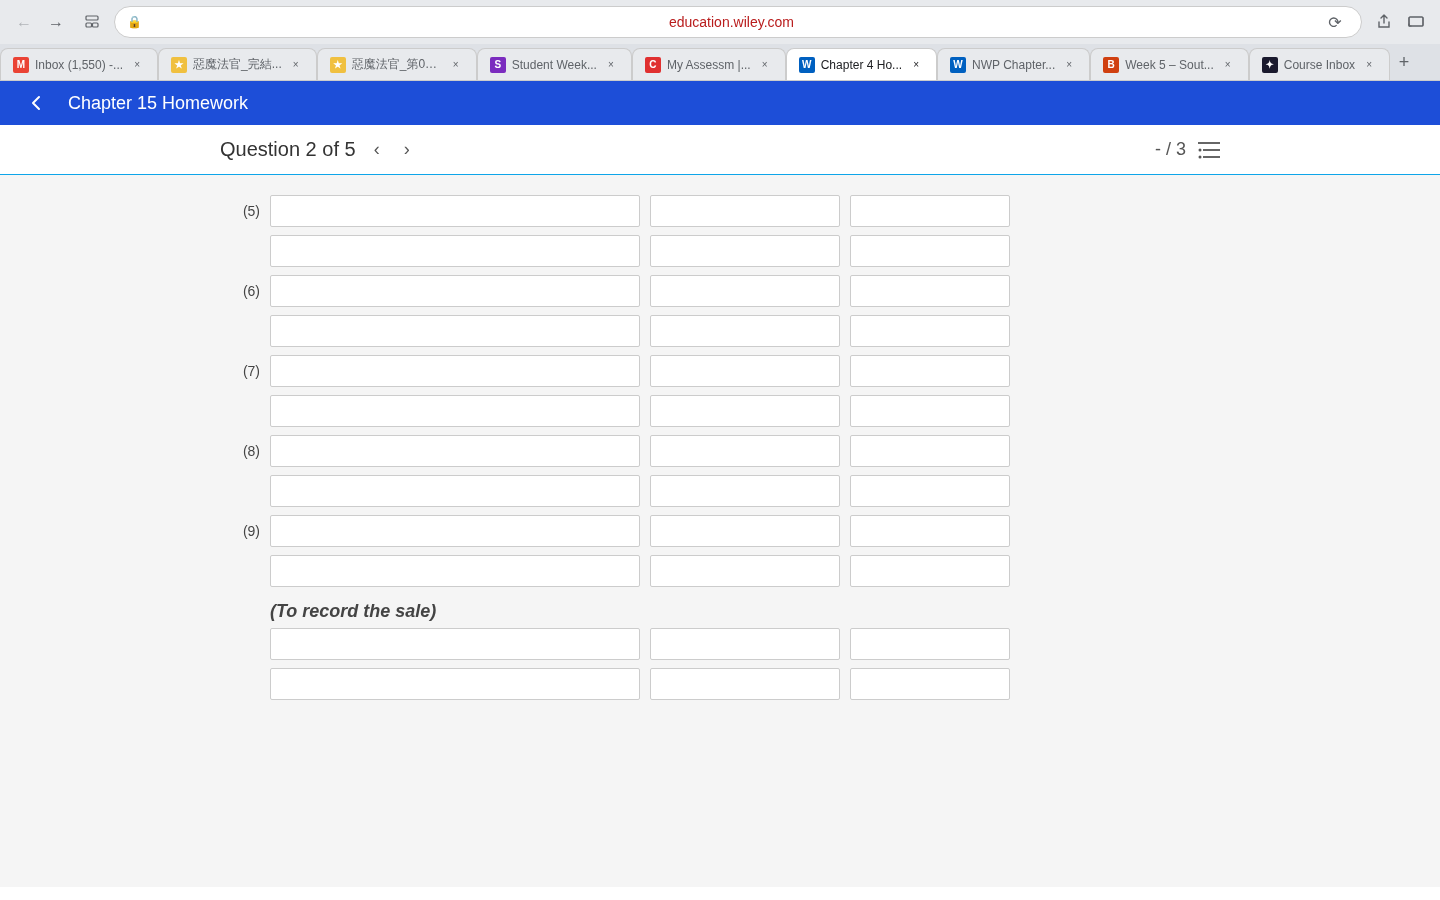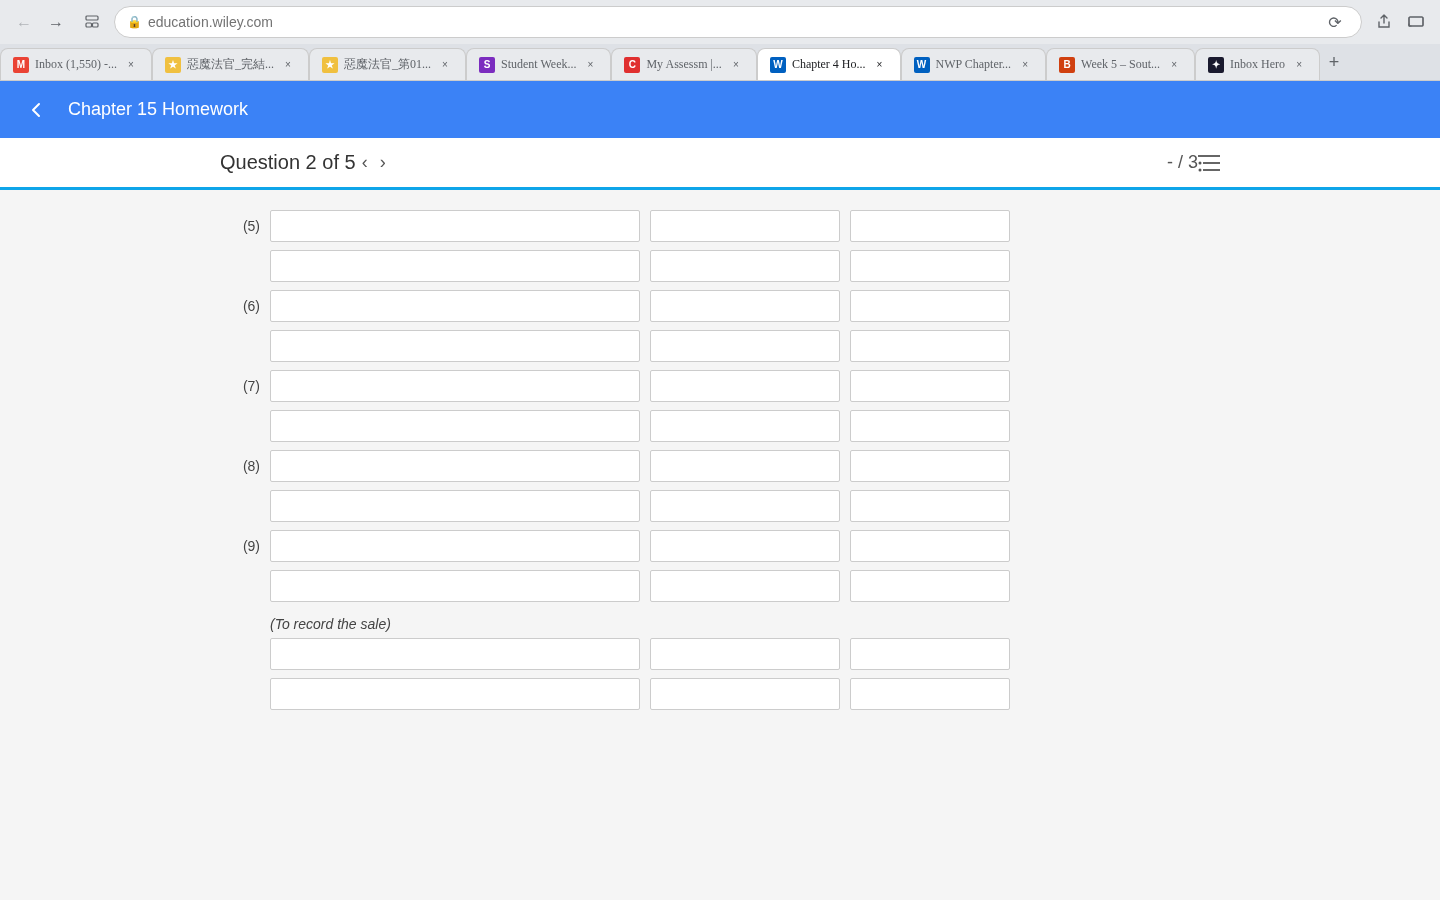--- a/index.html
+++ b/index.html
@@ -42,21 +42,21 @@
       display: flex;
       align-items: center;
       background: #fff;
       border: 1px solid #ccc;
       border-radius: 20px;
       padding: 4px 12px;
       gap: 6px;
       height: 32px;
     }
     .lock-icon { color: #5f6368; font-size: 12px; }
-    .address-bar-text { flex: 1; font-size: 14px; color: #737373; text-align: left; }
+    .address-bar-text { flex: 1; font-size: 14px; color: #b91c1c; text-align: center; }
     .reload-btn {
       width: 28px; height: 28px;
       border: none; background: none;
       border-radius: 50%;
       cursor: pointer;
       display: flex; align-items: center; justify-content: center;
       color: #5f6368;
       font-size: 16px;
     }
     .browser-actions { display: flex; gap: 4px; }
@@ -97,21 +97,21 @@
       z-index: 1;
     }
     .tab-favicon {
       width: 16px; height: 16px;
       flex-shrink: 0;
       border-radius: 2px;
       display: flex; align-items: center; justify-content: center;
       font-size: 10px;
       font-weight: bold;
     }
-    .tab-label { overflow: hidden; text-overflow: ellipsis; white-space: nowrap; max-width: 100px; font-family: Liberation Serif, serif; }
+    .tab-label { overflow: hidden; text-overflow: ellipsis; white-space: nowrap; max-width: 100px; }
     .tab-close {
       width: 16px; height: 16px;
       border-radius: 50%;
       display: flex; align-items: center; justify-content: center;
       font-size: 10px;
       cursor: pointer;
       flex-shrink: 0;
     }
     .new-tab-btn {
       width: 28px; height: 28px;
@@ -119,26 +119,26 @@
       cursor: pointer;
       display: flex; align-items: center; justify-content: center;
       font-size: 18px;
       color: #5f6368;
       flex-shrink: 0;
       align-self: center;
     }
 
     
     .app-header {
-      background: #3b82f6;
+      background: #1d4ed8;
       color: #fff;
       display: flex;
       align-items: center;
       padding: 0 20px;
-      height: 57px;
+      height: 44px;
       gap: 16px;
     }
     .back-btn {
       background: none;
       border: none;
       color: #fff;
       cursor: pointer;
       font-size: 20px;
       display: flex; align-items: center; justify-content: center;
       width: 32px; height: 32px;
@@ -147,22 +147,23 @@
       font-size: 18px;
       font-weight: 500;
       color: #fff;
     }
 
     
     .question-nav {
       display: flex;
       align-items: center;
       padding: 12px 220px;
-      border-bottom: 3px solid #0ea5e9;
-      background: #fff;
+      border-bottom: 1px solid #0ea5e9;
+      background: #fff;
+      gap: 12px;
     }
     .question-label {
       font-size: 20px;
       color: #333;
     }
     .nav-arrow {
       background: none;
       border: none;
       cursor: pointer;
       font-size: 18px;
@@ -231,23 +232,24 @@
       width: 160px;
       height: 32px;
       border: 1px solid #ccc;
       border-radius: 2px;
       background: #fff;
       padding: 4px 8px;
       font-size: 13px;
     }
     .row-note {
       padding: 6px 0 6px 50px;
-      font-size: 14px;
+      font-size: 18px;
       color: #444;
       font-style: italic;
+      font-weight: bold;
     }
     .indent-row {
       display: flex;
       align-items: center;
       gap: 10px;
       margin-bottom: 8px;
       padding-left: 50px;
     }
   </style>
 </head>
@@ -325,21 +327,21 @@
       <span class="tab-label">NWP Chapter...</span>
       <span class="tab-close">×</span>
     </div>
     <div class="tab">
       <div class="tab-favicon" style="background:#d04010;color:#fff">B</div>
       <span class="tab-label">Week 5 – Sout...</span>
       <span class="tab-close">×</span>
     </div>
     <div class="tab">
       <div class="tab-favicon" style="background:#1a1a2e;color:#fff">✦</div>
-      <span class="tab-label">Inbox Hero</span>
+      <span class="tab-label">Course Inbox</span>
       <span class="tab-close">×</span>
     </div>
     <button class="new-tab-btn">+</button>
   </div>
 </div>
 
 <div class="app-header">
   <button class="back-btn">
     <svg width="24" height="24" viewBox="0 0 24 24" fill="none">
       <path d="M15 18l-6-6 6-6" stroke="white" stroke-width="2" stroke-linecap="round" stroke-linejoin="round"></path>

